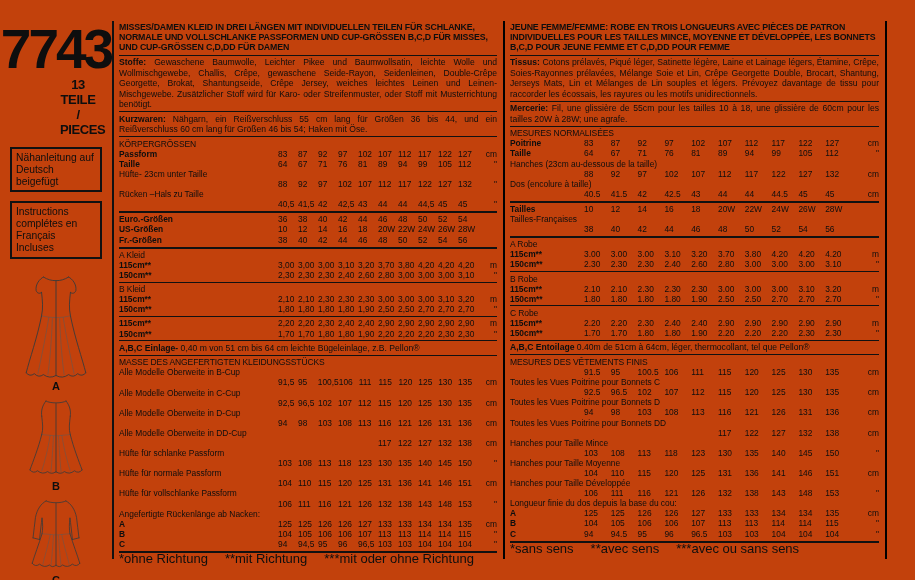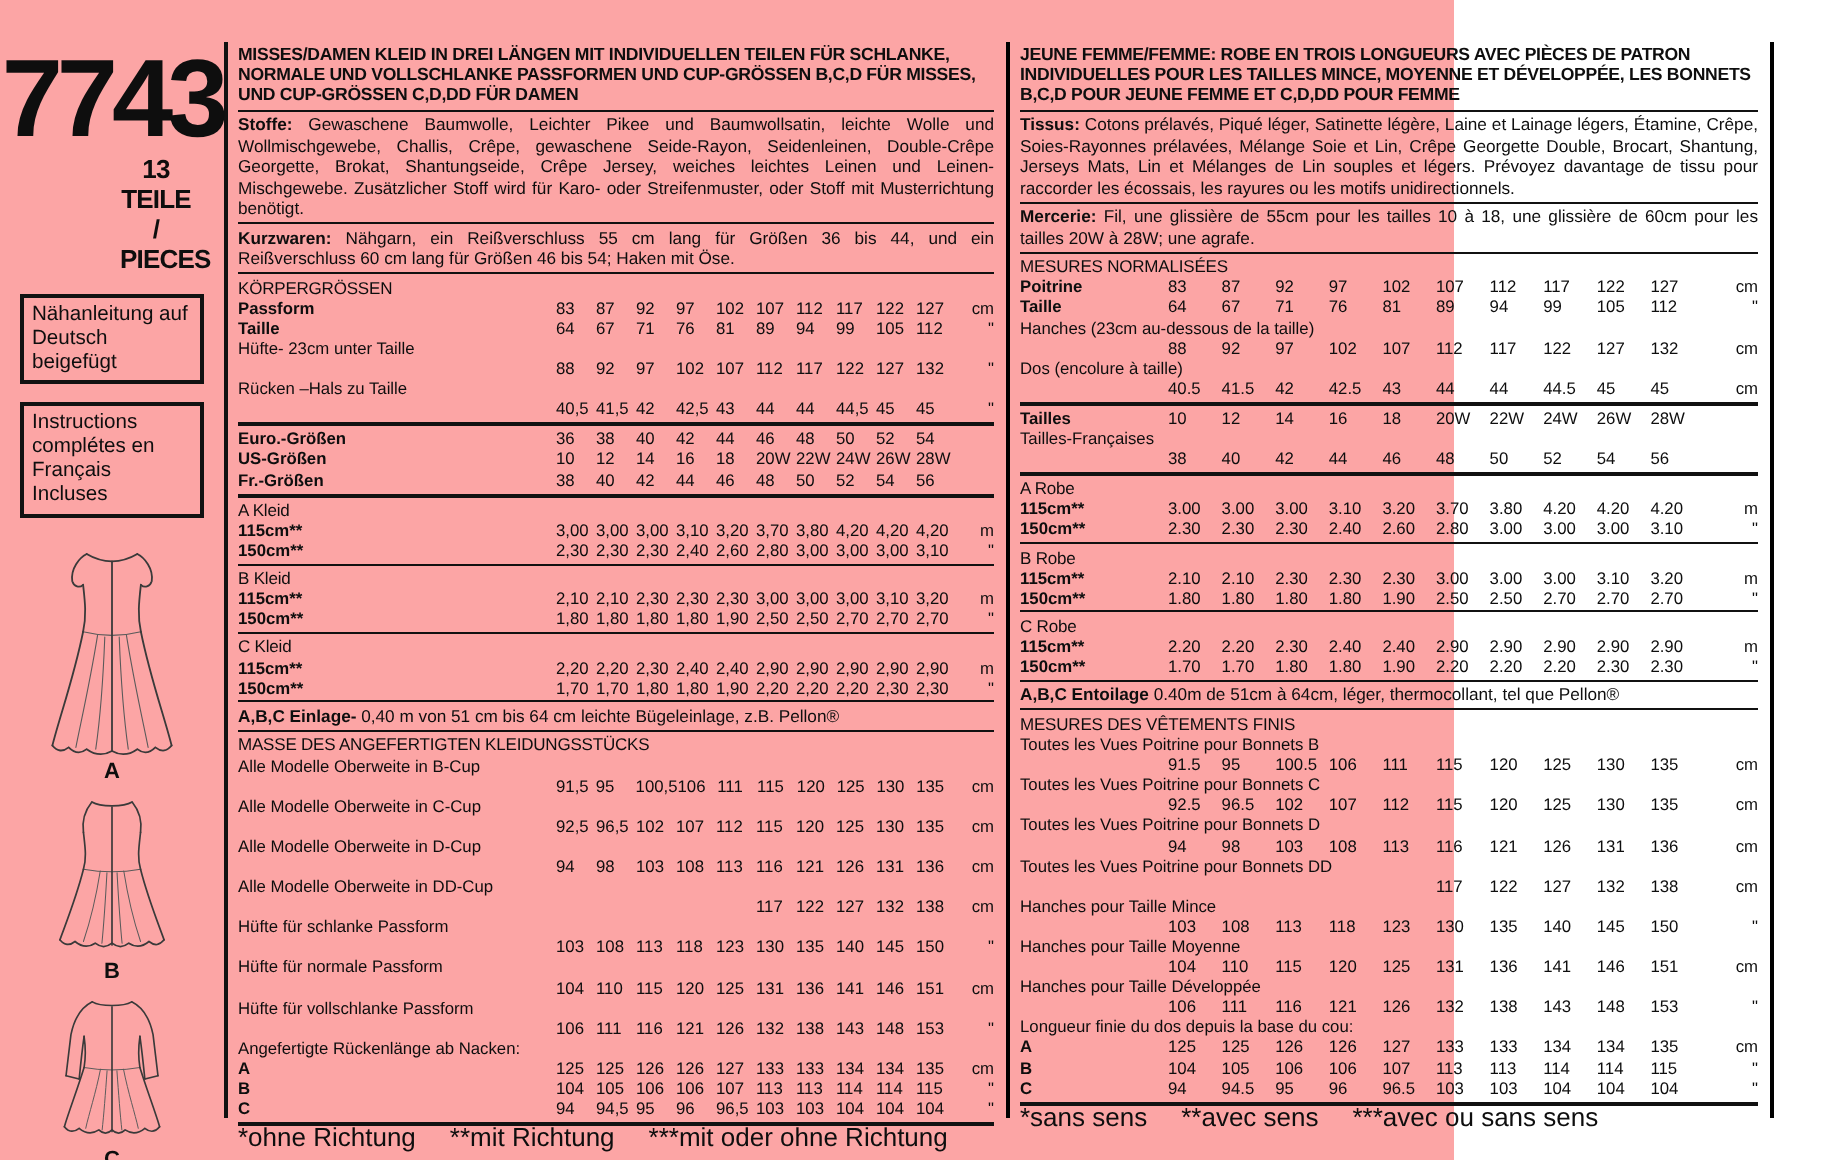--- a/index.html
+++ b/index.html
@@ -1,21 +1,21 @@
 <!DOCTYPE html>
 <html><head>
 <meta charset="utf-8">
 <style>
   html,body{margin:0;padding:0;}
   body{
     width:915px;height:580px;background:#ffffff;
     font-family:"Liberation Sans", sans-serif;color:#0e0e0e;
     overflow:hidden;
   }
-  .page{position:relative;width:727px;height:580px;background:#fca5a5;}
+  .page{position:relative;width:915px;height:580px;background:#c2410c;}
   .content{position:absolute;top:21px;left:0;display:flex;}
 
   
   .sidebar{width:114px;height:538px;border-right:2px solid #111;box-sizing:border-box;text-align:center;flex:none;}
   .pattern-number{font-size:55px;font-weight:bold;letter-spacing:-3px;line-height:50px;margin-top:3px;}
   .pieces{font-size:13px;font-weight:bold;letter-spacing:-0.4px;margin:3px 16px 10px;padding-left:44px;}
   .info-box{border:2px solid #111;width:80px;margin:0 auto 9px;padding:3px 4px;text-align:left;font-weight:normal;font-size:10.3px;line-height:11.8px;box-sizing:content-box;}
   .dress{display:block;margin:2px auto 0;}
   .dress path{fill:none;stroke:#3a3a3a;stroke-width:1;stroke-linecap:round;}
   .dress .thin{stroke-width:0.6;stroke:#5a5a5a;}
@@ -283,21 +283,20 @@
             <span class="tval">1,80</span>
             <span class="tval">1,90</span>
             <span class="tval">2,50</span>
             <span class="tval">2,50</span>
             <span class="tval">2,70</span>
             <span class="tval">2,70</span>
             <span class="tval">2,70</span>
             <span class="tunit">"</span>
           </div>
           <hr class="rule">
-          <div class="theader">C Kleid</div>
           <div class="trow">
             <span class="tlabel">115cm**</span>
             <span class="tval">2,20</span>
             <span class="tval">2,20</span>
             <span class="tval">2,30</span>
             <span class="tval">2,40</span>
             <span class="tval">2,40</span>
             <span class="tval">2,90</span>
             <span class="tval">2,90</span>
             <span class="tval">2,90</span>
@@ -670,21 +669,20 @@
             <span class="tval">2.30</span>
             <span class="tval">2.30</span>
             <span class="tunit">"</span>
           </div>
         </div>
       <hr class="rule">
       <p class="para" style="text-align:left"><b>A,B,C Entoilage</b><span> 0.40m de 51cm à 64cm, léger, thermocollant, tel que Pellon®</span></p>
       <hr class="rule">
       <div class="theader">MESURES DES VÊTEMENTS FINIS</div>
       <div>
-          <div class="labelline">Toutes les Vues Poitrine pour Bonnets B</div>
           <div class="trow">
             <span class="tlabel"></span>
             <span class="tval">91.5</span>
             <span class="tval">95</span>
             <span class="tval">100.5</span>
             <span class="tval">106</span>
             <span class="tval">111</span>
             <span class="tval">115</span>
             <span class="tval">120</span>
             <span class="tval">125</span>

